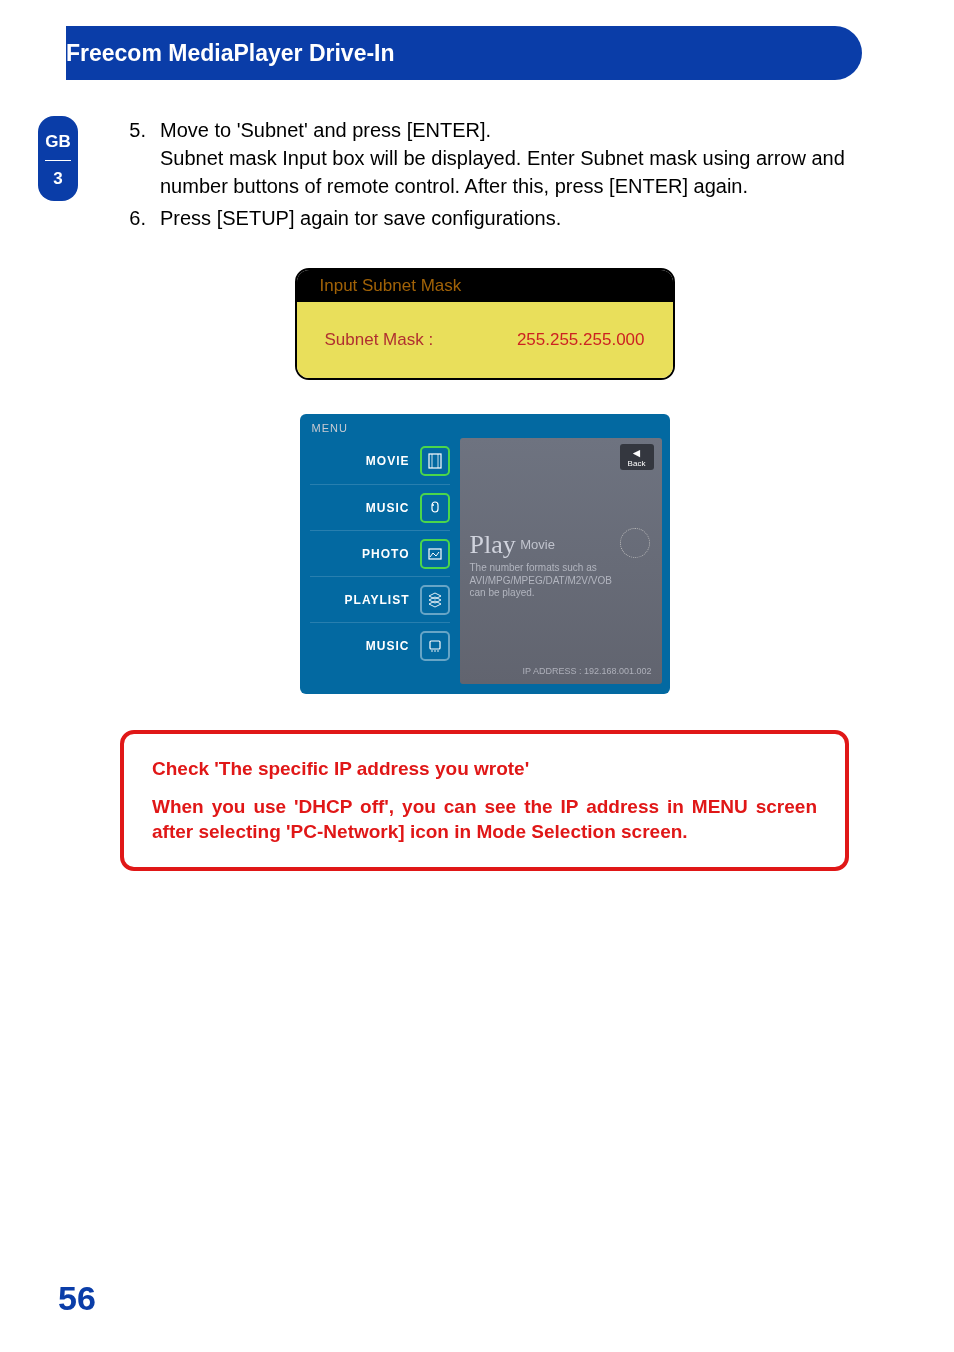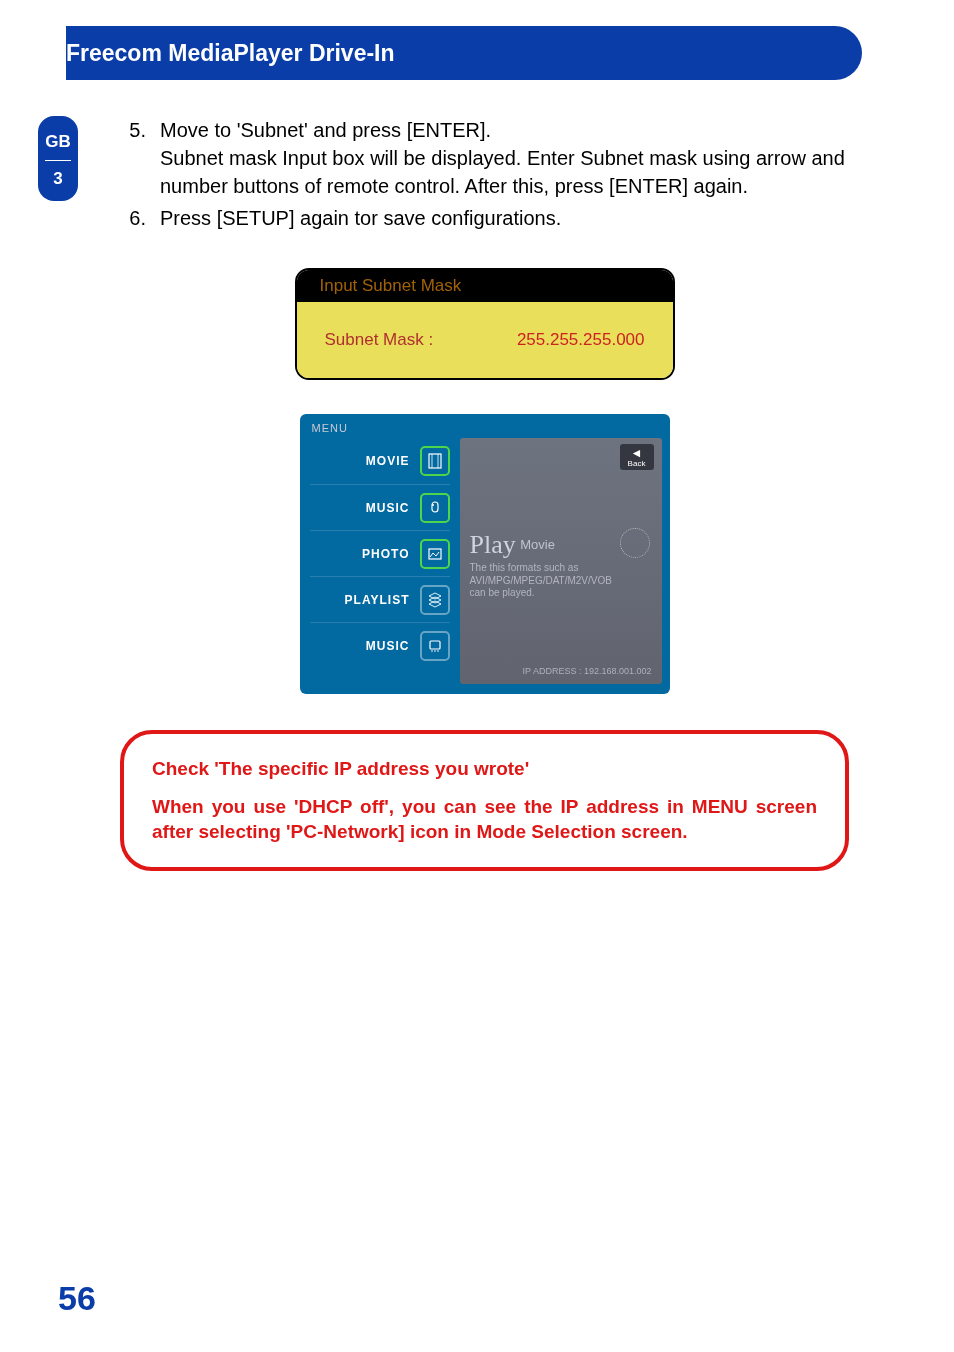--- a/index.html
+++ b/index.html
@@ -201,21 +201,21 @@
   .ip-line {
     position: absolute;
     bottom: 8px; right: 10px;
     font-size: 9px;
     color: #aeb0ba;
   }
   
   .callout {
     margin: 36px 0 0 0;
     border: 4px solid #e01717;
-    border-radius: 32px;
+    border-radius: 14px;
     padding: 22px 28px;
   }
   .callout p {
     color: #e01717;
     font-weight: bold;
     font-size: 19px;
     line-height: 1.35;
     text-align: justify;
   }
   .callout p + p { margin-top: 12px; }
@@ -324,21 +324,21 @@
         <div class="back-btn">
           <span class="arrow">◄</span>
           <span>Back</span>
         </div>
         <div class="play-line">
           <span class="play-big">Play</span>
           <span class="play-small">Movie</span>
         </div>
         <div class="disc"></div>
         <div class="play-desc">
-          <span>The this formats such as</span><br>
+          <span>The number formats such as</span><br>
           <span>AVI/MPG/MPEG/DAT/M2V/VOB</span><br>
           <span>can be played.</span>
         </div>
         <div class="ip-line">
           <span>IP ADDRESS :</span>
           <span>192.168.001.002</span>
         </div>
       </div>
     </div>
 

